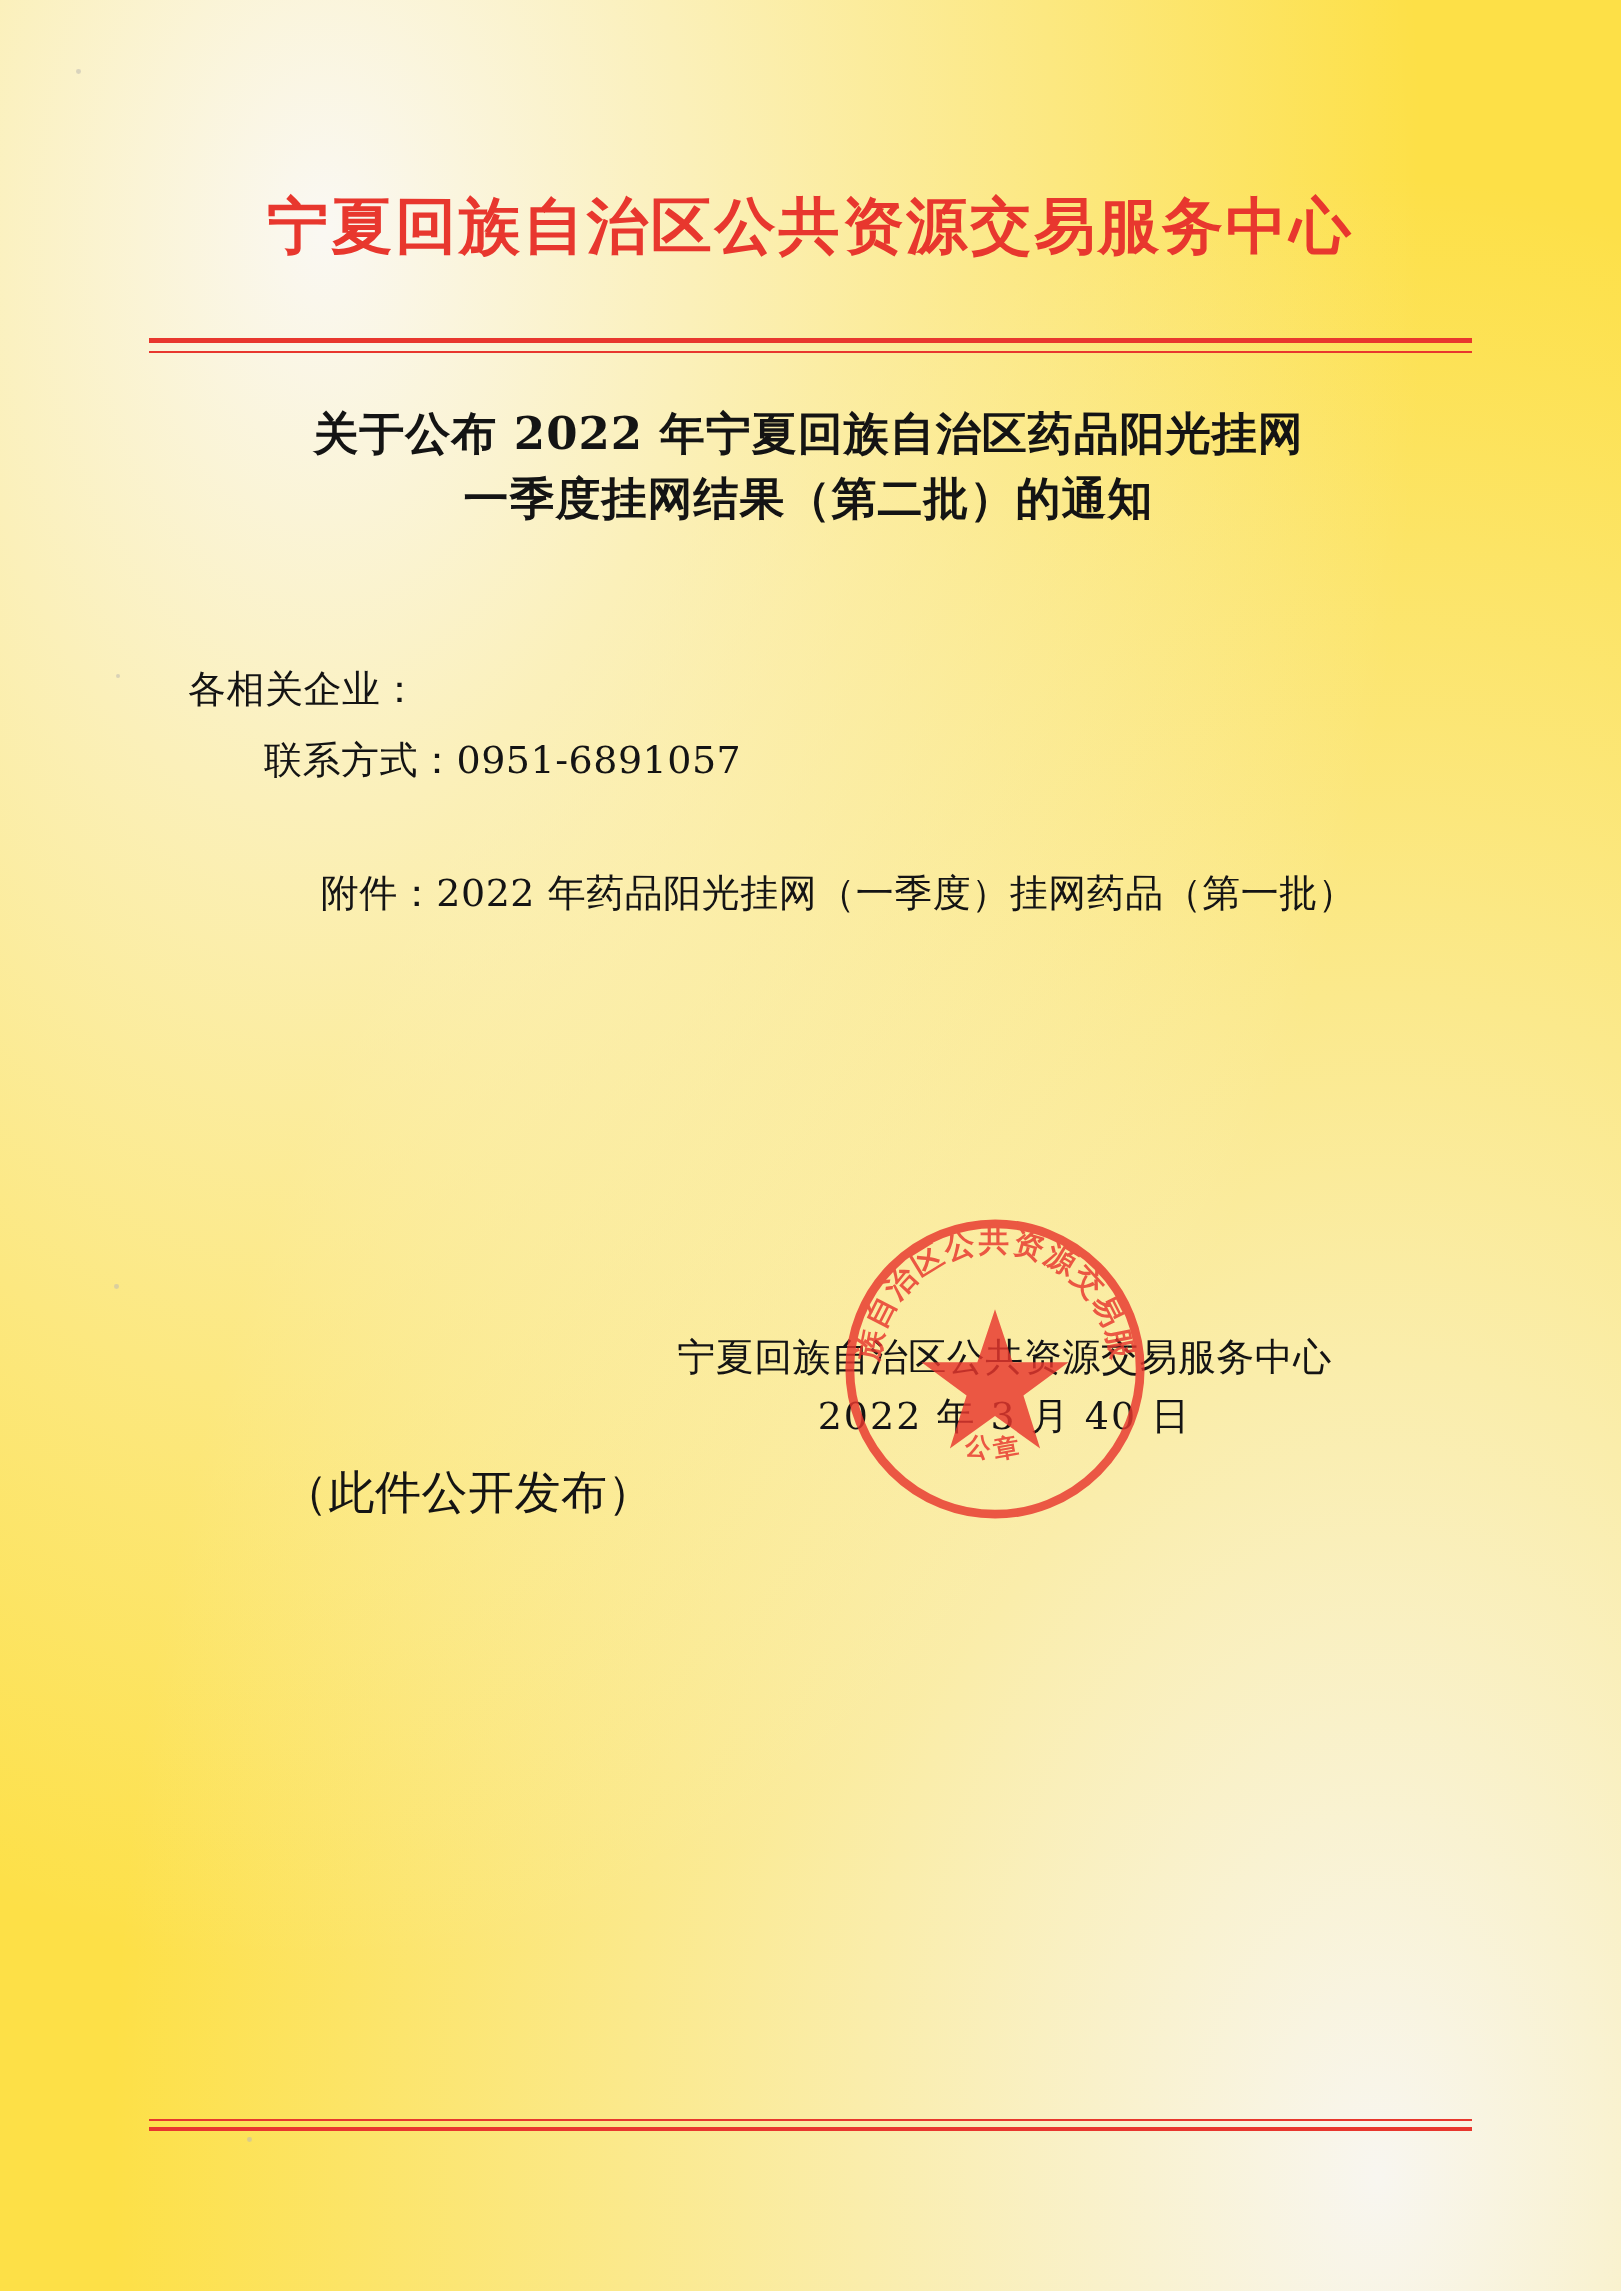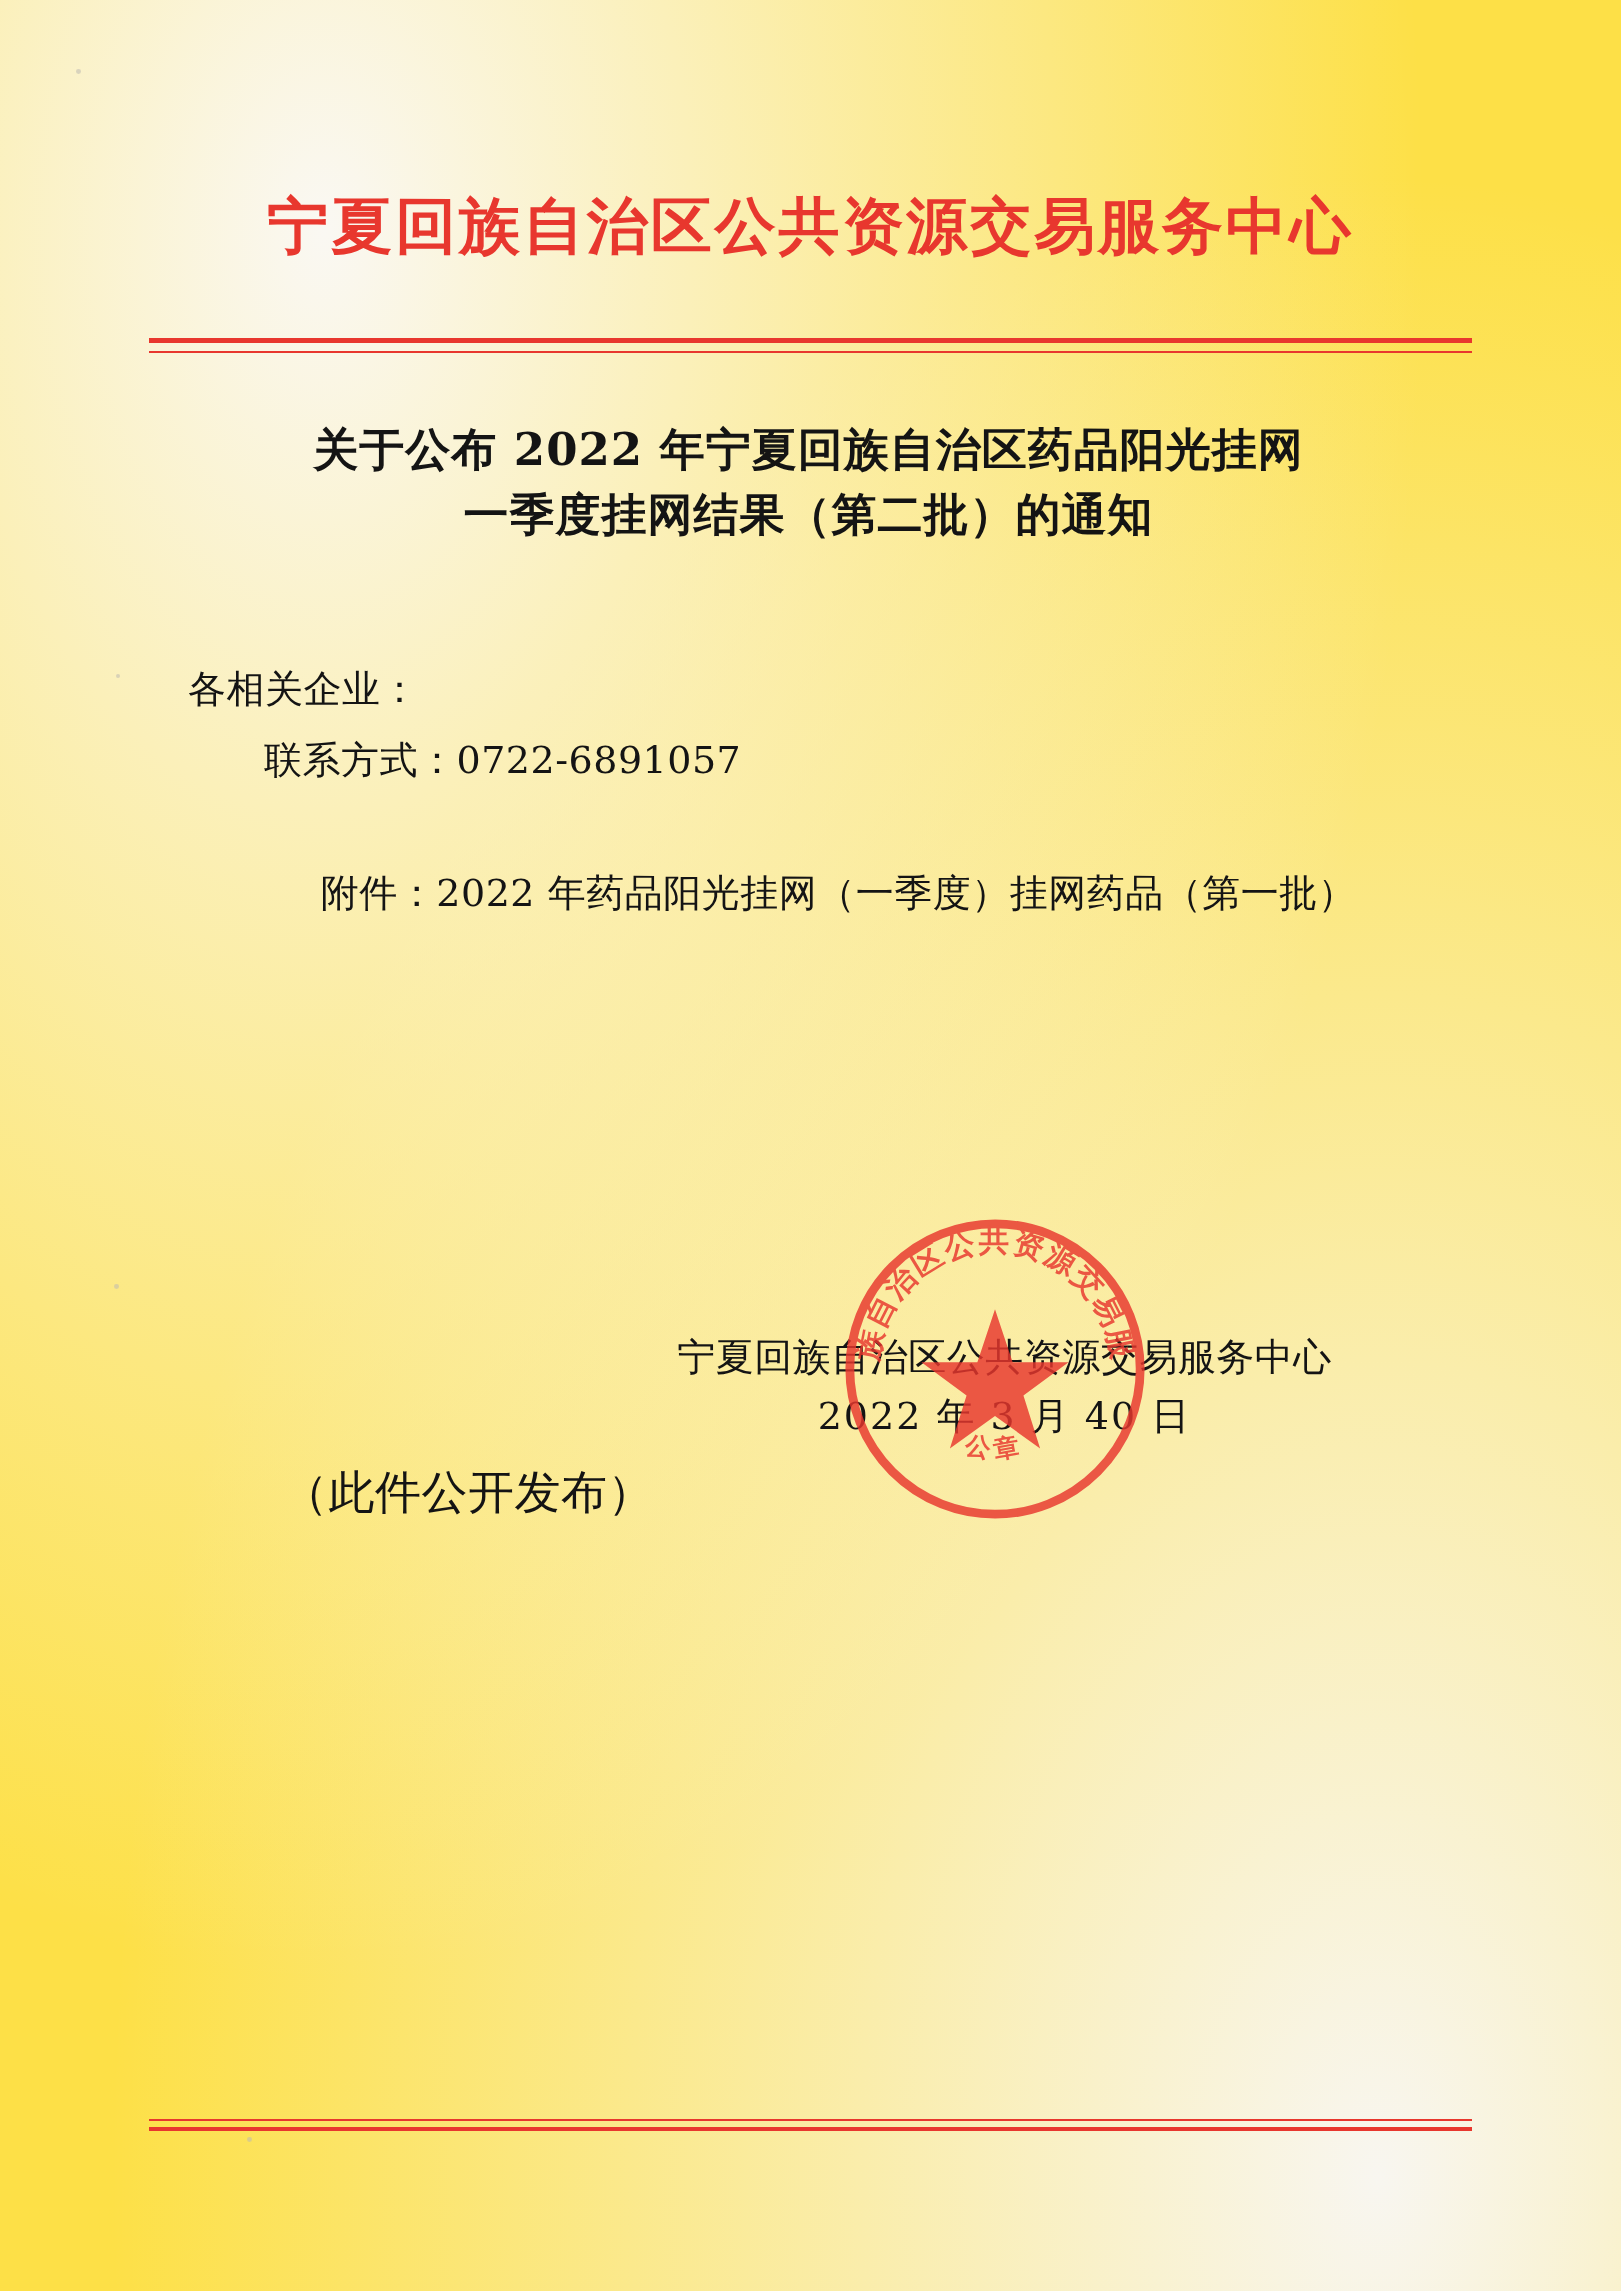--- a/index.html
+++ b/index.html
@@ -80,21 +80,21 @@
     top: 2127px;
     width: 1323px;
     height: 3.9px;
     background: #e8372e;
   }
 
   
   .doc-title {
     position: absolute;
     left: 196px;
-    top: 417px;
+    top: 401px;
     width: 1225px;
     text-align: center;
     font-weight: 700;
     font-size: 45px;
     line-height: 1.45;
     color: #141414;
     letter-spacing: 1px;
   }
   .doc-title .line2 { display: block; }
 
@@ -184,21 +184,21 @@
   <div class="rule-thick"></div>
   <div class="rule-thin"></div>
 
   <div class="doc-title">
     <span>关于公布 2022 年宁夏回族自治区药品阳光挂网</span>
     <span class="line2">一季度挂网结果（第二批）的通知</span>
   </div>
 
   <div class="body-block">
     <p class="salutation">各相关企业：</p>
-    <p class="contact">联系方式：0722-6891057</p>
+    <p class="contact">联系方式：0951-6891057</p>
     <p class="attachment">附件：2022 年药品阳光挂网（一季度）挂网药品（第一批）</p>
   </div>
 
   <div class="signature">
     <div>宁夏回族自治区公共资源交易服务中心</div>
     <div class="sig-date">2022 年 3 月 40 日</div>
   </div>
 
   <div class="public-note">（此件公开发布）</div>
 

